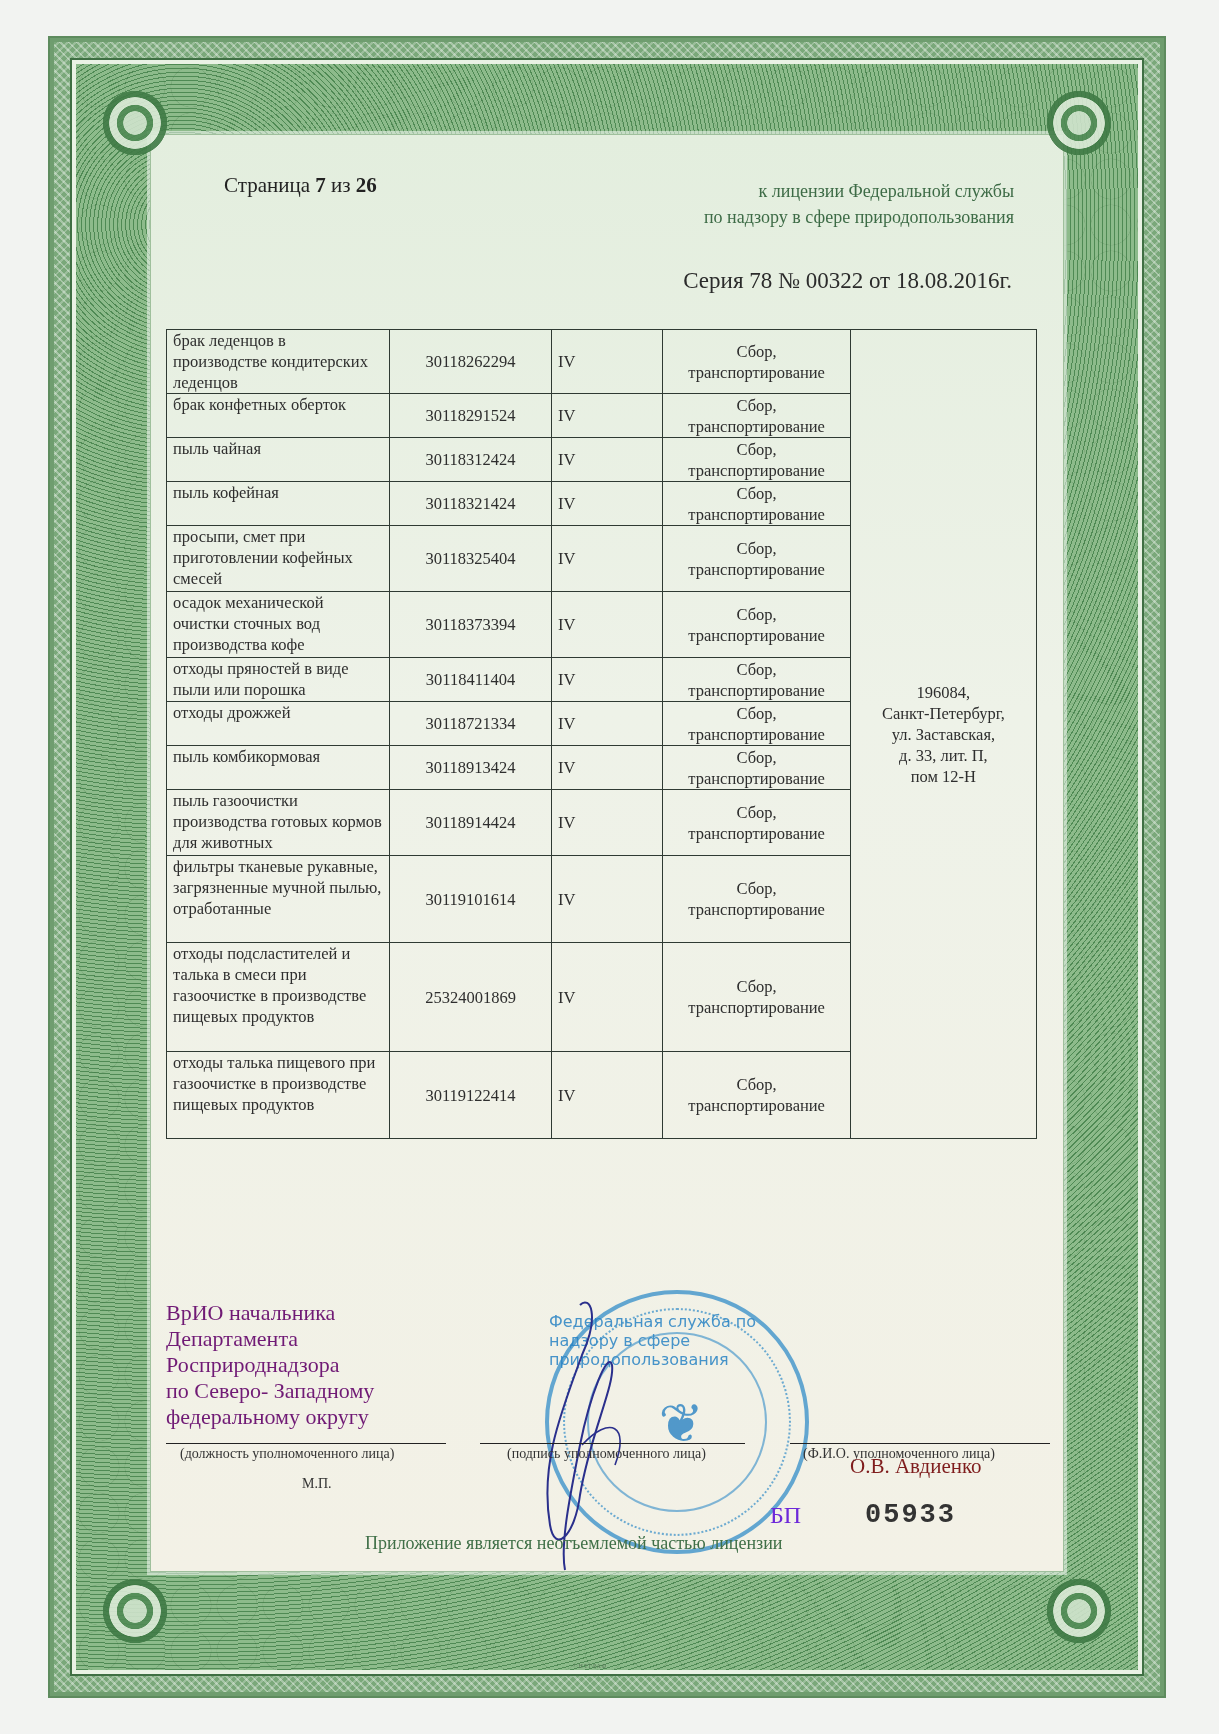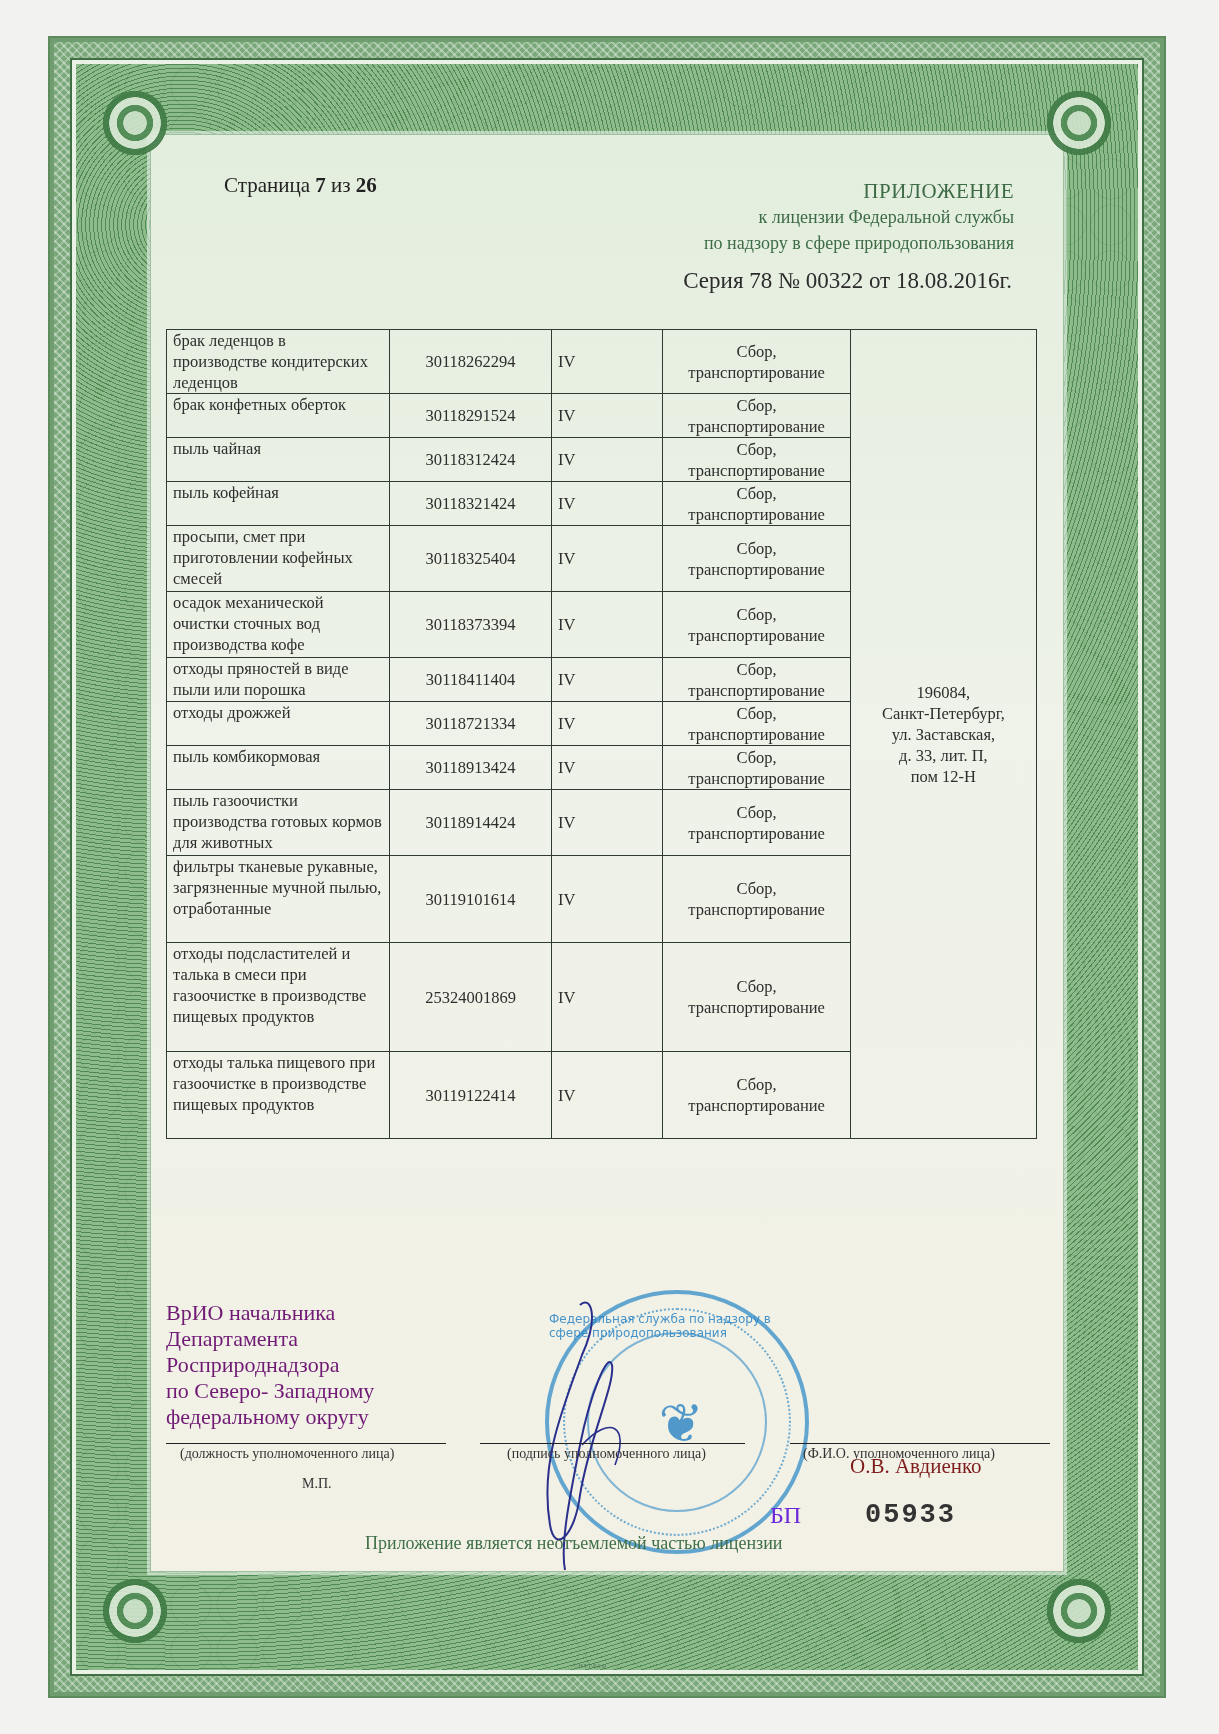--- a/index.html
+++ b/index.html
@@ -94,21 +94,21 @@
   .stamp::before {
     content: ""; position: absolute; inset: 14px; border-radius: 50%;
     border: 2px dotted rgba(50,140,200,0.7);
   }
   .stamp::after {
     content: ""; position: absolute; inset: 38px; border-radius: 50%;
     border: 2px solid rgba(50,140,200,0.6);
   }
   .stamp-ring-text {
     position: absolute; inset: 0; display: flex; align-items: flex-start; justify-content: center;
-    font-family: "DejaVu Sans", sans-serif; font-size: 12px; color: rgba(40,130,195,0.85); padding-top: 18px;
+    font-family: "DejaVu Sans", sans-serif; font-size: 16px; color: rgba(40,130,195,0.85); padding-top: 18px;
   }
   .eagle {
     position: absolute; left: 102px; top: 95px; width: 60px; height: 70px;
     color: rgba(40,130,195,0.8); font-size: 54px; line-height: 70px; text-align: center;
   }
   .signature { position: absolute; left: 520px; top: 1295px; width: 200px; height: 280px; }
 </style>
 </head>
 <body>
 
@@ -126,21 +126,20 @@
 </div>
 
 <div class="abs page-num">
   <span>Страница</span>
   <b>7</b>
   <span>из</span>
   <b>26</b>
 </div>
 
 <div class="abs header-block">
-  <div class="h-title">ПРИЛОЖЕНИЕ</div>
   <div class="h-line">к лицензии Федеральной службы</div>
   <div class="h-line">по надзору в сфере природопользования</div>
 </div>
 <div class="abs series">Серия 78 № 00322 от 18.08.2016г.</div>
 
 <table class="waste">
   <tbody>
     <tr style="height:59px">
       <td class="name">брак леденцов в производстве кондитерских леденцов</td>
       <td class="code">30118262294</td>

